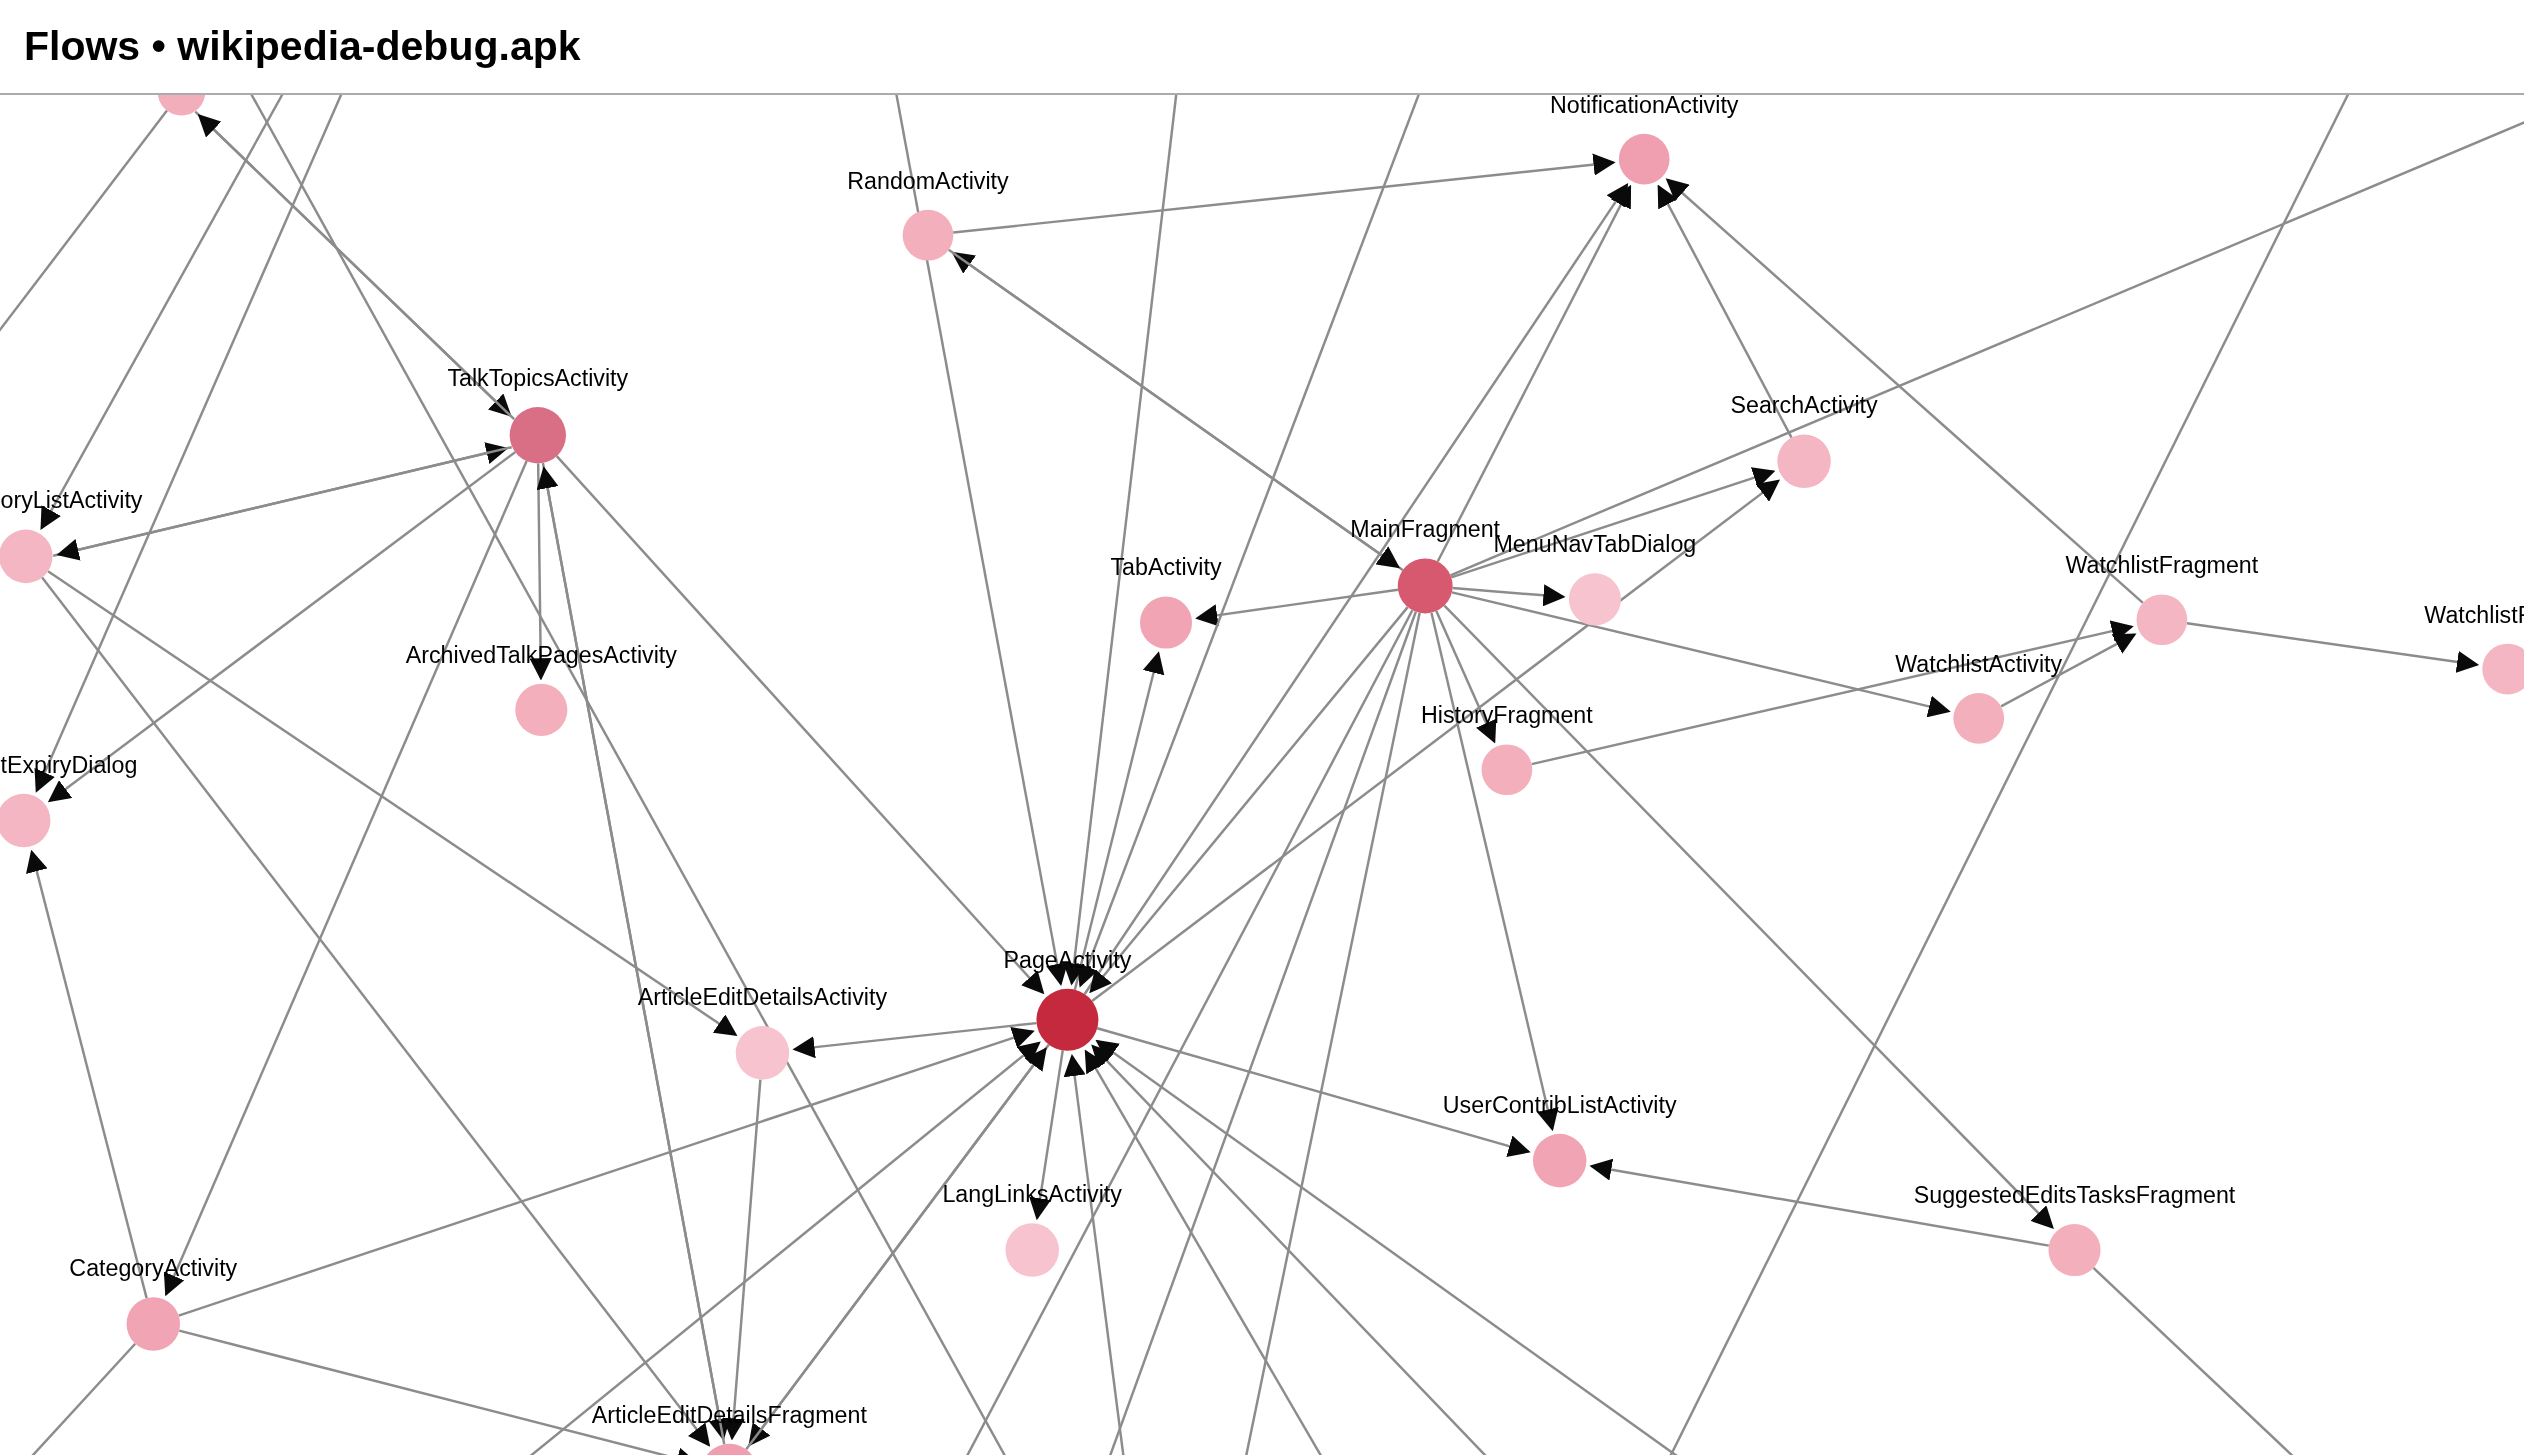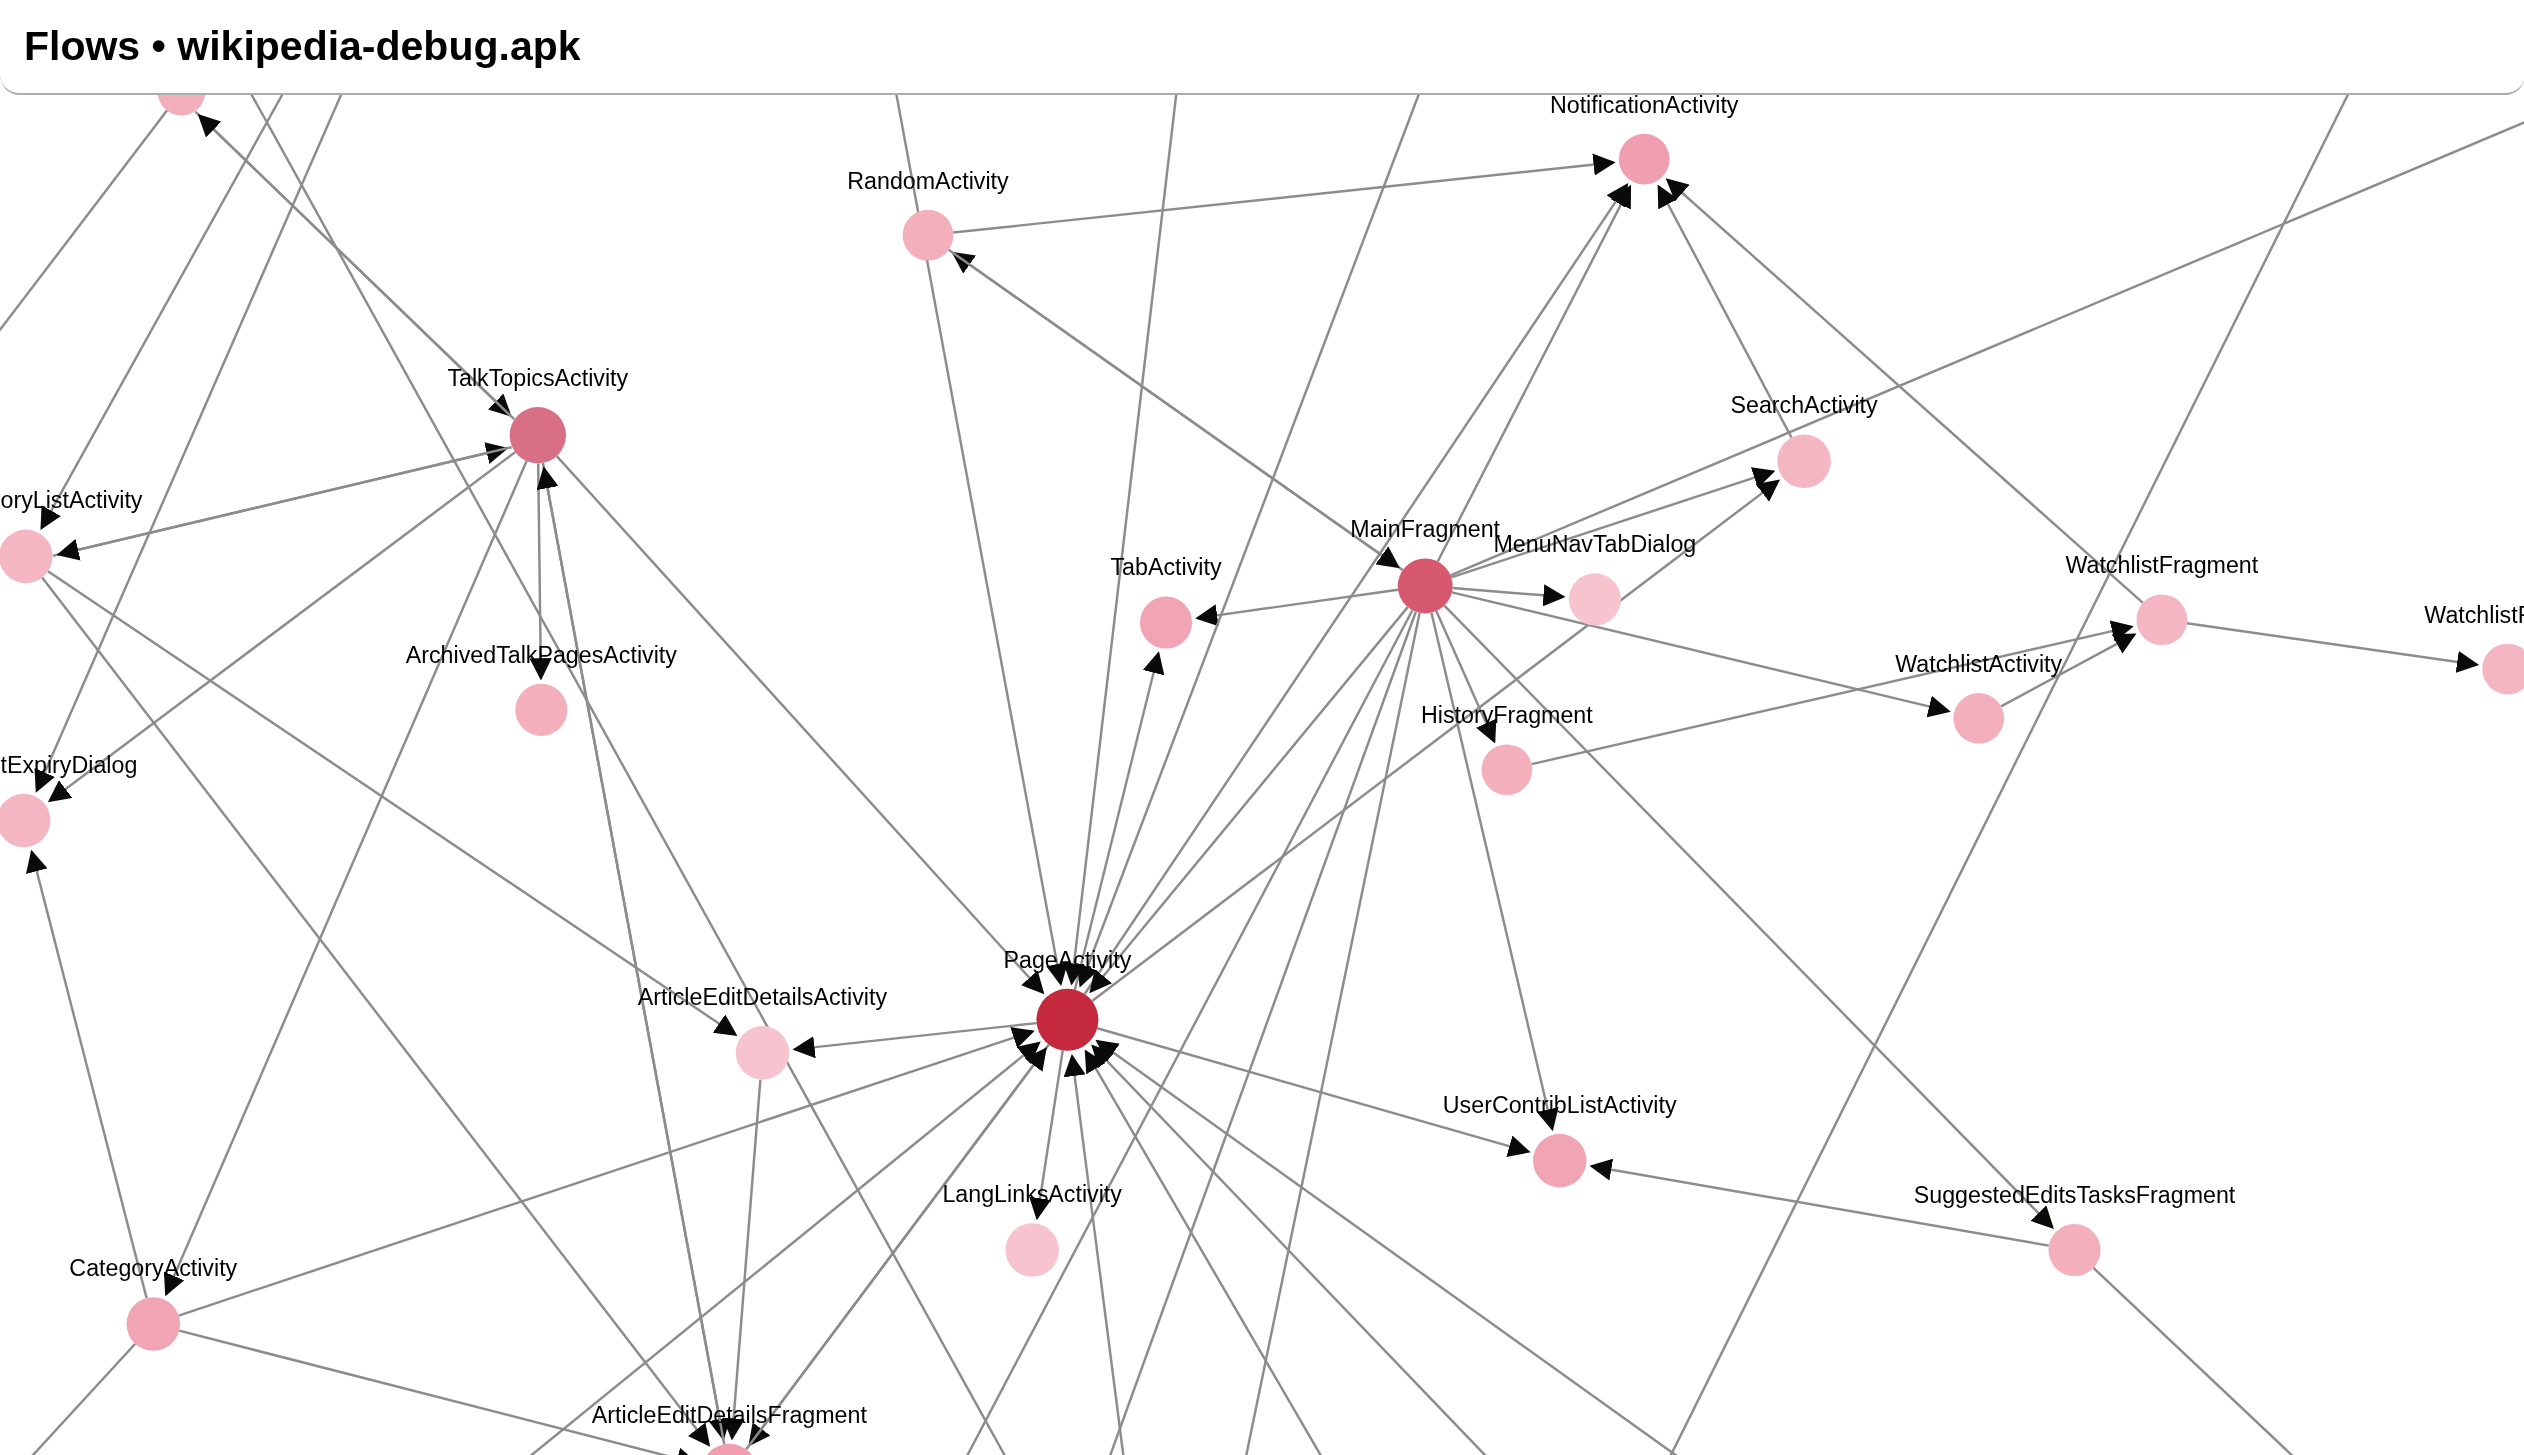--- a/index.html
+++ b/index.html
@@ -2,21 +2,21 @@
 <html style="font-size:11.3px"><head>
 <meta charset="utf-8">
 <style>
   html,body{margin:0;padding:0;background:#ffffff;}
   body{width:2525px;height:1455px;overflow:hidden;position:relative;
        font-family:"Liberation Sans", sans-serif;}
   #graph-wrap{position:absolute;left:0;top:0;width:2525px;height:1360px;}
   #graph-wrap svg{display:block;}
   #header{position:absolute;left:0;top:0;width:2525px;height:93px;
           background:#ffffff;border-bottom:2.1px solid #ababab;
-          display:flex;align-items:center;z-index:10;border-radius:20px;}
+          display:flex;align-items:center;z-index:10;}
   #header .title{font-size:41px;font-weight:bold;color:#000;margin-left:24px;
                  letter-spacing:0px;white-space:nowrap;}
   .node-label{font-size:33px;fill:#000;}
 </style>
 </head>
 <body>
 
 <div id="graph-wrap">
     <svg width="2525" height="1455" viewBox="0 0 3584 2066">
       <defs>

